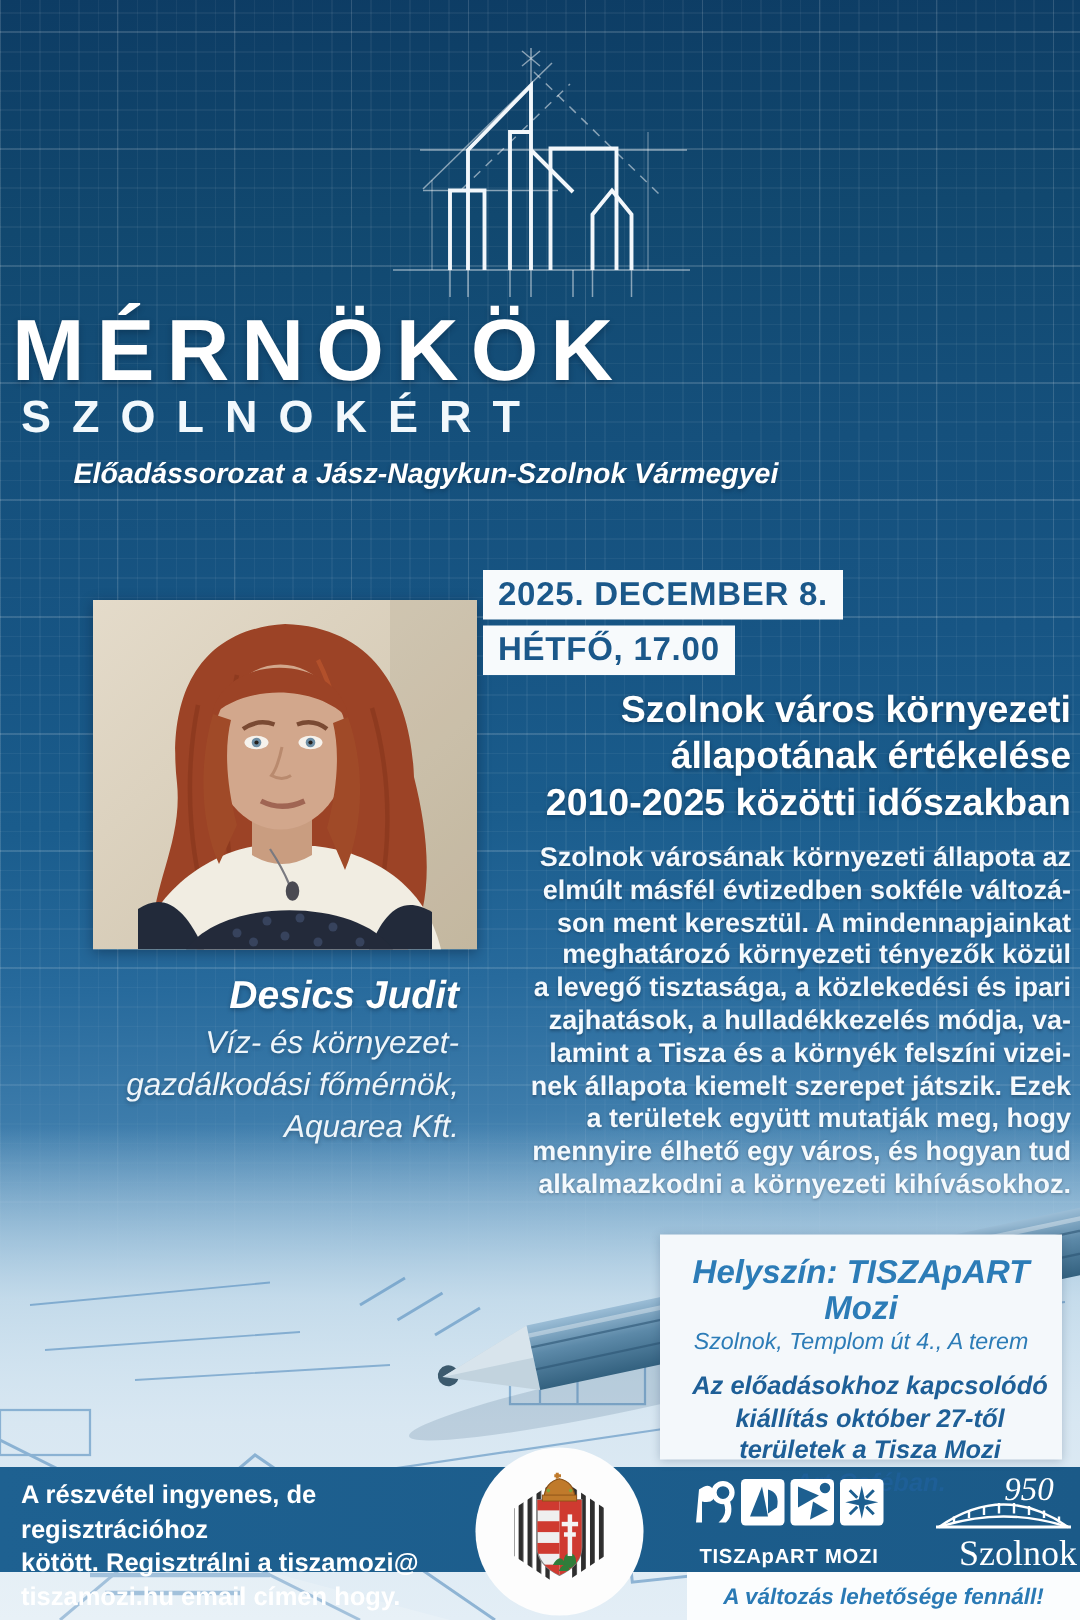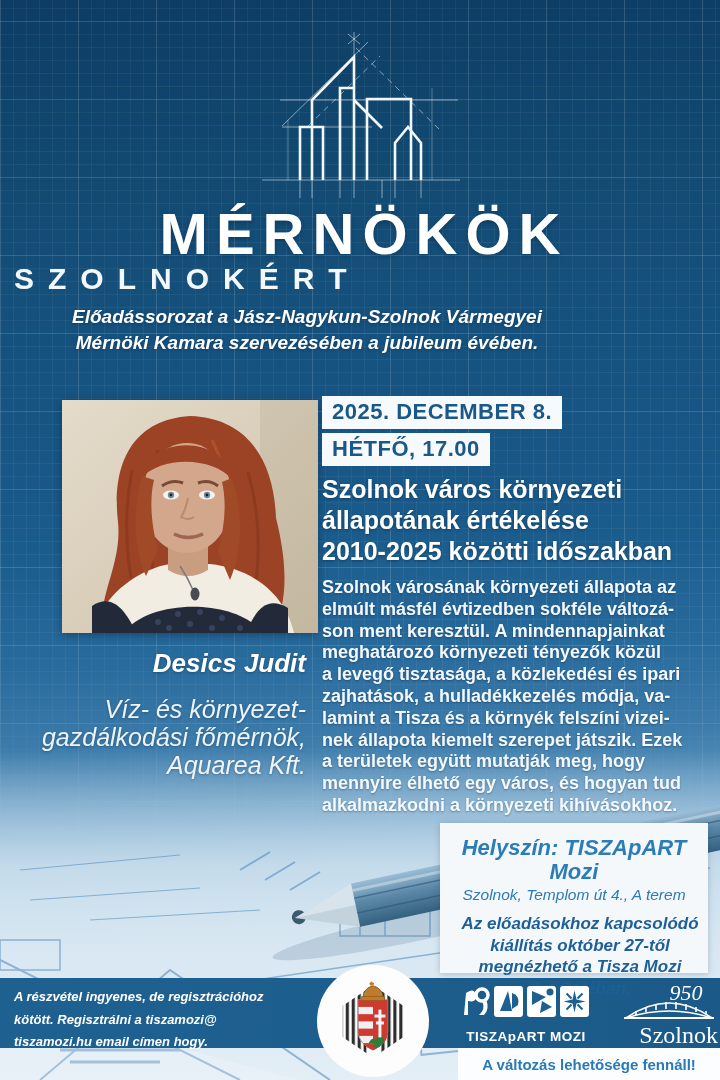--- a/index.html
+++ b/index.html
@@ -14,39 +14,38 @@
       repeating-linear-gradient(0deg,rgba(255,255,255,0.10) 0 1px,transparent 1px 78px),
       repeating-linear-gradient(90deg,rgba(255,255,255,0.10) 0 1px,transparent 1px 78px),
       repeating-linear-gradient(0deg,rgba(255,255,255,0.05) 0 1px,transparent 1px 13px),
       repeating-linear-gradient(90deg,rgba(255,255,255,0.05) 0 1px,transparent 1px 13px);
     -webkit-mask-image:linear-gradient(#000 70%,transparent 100%);
     mask-image:linear-gradient(#000 70%,transparent 100%);
   }
   .blueprint{position:absolute;left:0;top:750px;width:720px;height:330px;z-index:1;}
   .logo-building{position:absolute;left:252px;top:28px;width:216px;height:172px;}
   .brand-title{
-    position:absolute;top:200px;left:0;width:720px;text-align:center;
+    position:absolute;top:200px;left:0;width:720px;text-align:left;
     color:#fff;font-size:58px;font-weight:800;letter-spacing:8px;padding-left:8px;box-sizing:border-box;
     text-shadow:0 2px 4px rgba(0,20,40,.3);
   }
   .brand-sub{
     position:absolute;top:262px;left:0;width:720px;text-align:left;
     color:#f2f8fc;font-size:30px;font-weight:600;letter-spacing:14px;padding-left:14px;box-sizing:border-box;
   }
   .tagline{
     position:absolute;top:304px;left:0;width:568px;text-align:center;z-index:2;
     color:#fff;font-size:19px;font-weight:700;font-style:italic;line-height:26px;
     text-shadow:0 1px 3px rgba(0,20,40,.35);
-    margin-left:23px;
   }
   .photo{position:absolute;left:62px;top:400px;width:256px;height:233px;z-index:2;box-shadow:0 2px 8px rgba(0,15,35,.35);}
   .speaker{position:absolute;left:0;top:648px;width:306px;text-align:right;z-index:2;color:#fff;}
   .speaker .name{font-size:26px;font-weight:800;font-style:italic;line-height:30px;text-shadow:0 1px 3px rgba(0,20,40,.35);}
-  .speaker .role{margin-top:17px;font-size:25px;font-style:italic;line-height:28px;color:#eef5fa;text-shadow:0 1px 3px rgba(0,20,40,.3);}
-  .event{position:absolute;left:322px;top:396px;width:392px;z-index:2;}
+  .speaker .role{margin-top:4px;font-size:21px;font-style:italic;line-height:28px;color:#eef5fa;text-shadow:0 1px 3px rgba(0,20,40,.3);}
+  .event{position:absolute;left:322px;top:380px;width:392px;z-index:2;text-align:right;}
   .badge{
     display:table;background:#f7fafc;color:#1b588a;
     font-size:22px;font-weight:800;letter-spacing:.5px;
     padding:3px 10px 4px;margin-bottom:4px;
   }
   .event-title{margin-top:8px;color:#fff;font-size:25px;font-weight:800;line-height:31px;text-shadow:0 1px 3px rgba(0,20,40,.4);}
   .desc{margin-top:10px;color:#f4f9fd;font-size:18px;font-weight:700;line-height:21.8px;text-shadow:0 1px 2px rgba(0,20,40,.35);}
   .venue-box{
     position:absolute;left:440px;top:823px;width:268px;height:150px;z-index:3;
     background:#f4f8fb;box-shadow:0 1px 6px rgba(30,60,90,.25);
@@ -54,32 +53,32 @@
   }
   .venue-line1{color:#2c7cb7;font-size:22px;font-weight:700;font-style:italic;line-height:24px;}
   .venue-line2{color:#2c7cb7;font-size:15.5px;font-style:italic;line-height:20px;margin-top:1px;}
   .venue-note{margin-top:8px;color:#1e5f97;font-size:17px;font-weight:700;font-style:italic;line-height:21.5px;padding-left:12px;}
   .bottom-bar{
     position:absolute;left:0;top:978px;width:720px;height:70px;z-index:2;
     background:linear-gradient(90deg,#1e6191,#1b5a88);
   }
   .registration{
     position:absolute;left:14px;top:986px;width:320px;z-index:3;
-    color:#fff;font-size:13px;font-weight:600;font-style:italic;line-height:22.5px;
+    color:#fff;font-size:17px;font-weight:600;line-height:22.5px;
   }
   .emblem{position:absolute;left:316px;top:964px;width:114px;height:114px;z-index:5;}
   .tiszapart{position:absolute;left:462px;top:983px;width:128px;z-index:4;text-align:center;}
   .tiszapart .label{margin-top:2px;color:#fff;font-size:13.5px;font-weight:700;letter-spacing:.5px;}
   .szolnok{position:absolute;left:620px;top:984px;width:98px;z-index:4;text-align:right;}
   .szolnok .name{color:#fff;font-family:"Liberation Serif",serif;font-size:24px;margin-top:-4px;}
   .slogan-strip{
     position:absolute;left:458px;top:1048px;width:262px;height:32px;z-index:3;
     background:#fbfdfe;display:flex;align-items:center;justify-content:center;
   }
-  .slogan-strip .slogan{color:#2a7ab5;font-size:15px;font-weight:700;}
+  .slogan-strip .slogan{color:#2a7ab5;font-size:15px;font-weight:700;font-style:italic;}
 </style>
 </head>
 <body>
 
 <div class="poster">
   <div class="grid-overlay"></div>
 
   <div class="blueprint">
     <svg width="720" height="330" viewBox="0 0 720 330">
       <defs>
@@ -147,21 +146,20 @@
       <path d="M115,152 V71 H159 V152"></path>
       <path d="M143,152 V115 L156,99 L169,115 V152"></path>
     </g>
   </svg>
 
   <div class="brand-title">MÉRNÖKÖK</div>
   <div class="brand-sub">SZOLNOKÉRT</div>
 
   <div class="tagline">
     <div>Előadássorozat a Jász-Nagykun-Szolnok Vármegyei</div>
-    <div>Mérnöki Kamara szervezésében a jubileum évében.</div>
   </div>
 
   <svg class="photo" viewBox="0 0 256 233">
     <defs>
       <linearGradient id="bgBeige" x1="0" y1="0" x2="1" y2="1">
         <stop offset="0" stop-color="#e4dbca"></stop>
         <stop offset="1" stop-color="#cdc1aa"></stop>
       </linearGradient>
     </defs>
     <rect width="256" height="233" fill="url(#bgBeige)"></rect>
@@ -234,21 +232,21 @@
       <div>alkalmazkodni a környezeti kihívásokhoz.</div>
     </div>
   </div>
 
   <div class="venue-box">
     <div class="venue-line1">Helyszín: TISZApART Mozi</div>
     <div class="venue-line2">Szolnok, Templom út 4., A terem</div>
     <div class="venue-note">
       <div>Az előadásokhoz kapcsolódó</div>
       <div>kiállítás október 27-től</div>
-      <div>megnézhető a Tisza Mozi</div>
+      <div>területek a Tisza Mozi</div>
       <div>Art Caféban.</div>
     </div>
   </div>
 
   <div class="bottom-bar"></div>
 
   <div class="registration">
     <div>A részvétel ingyenes, de regisztrációhoz</div>
     <div>kötött. Regisztrálni a tiszamozi@</div>
     <div>tiszamozi.hu email címen hogy.</div>

